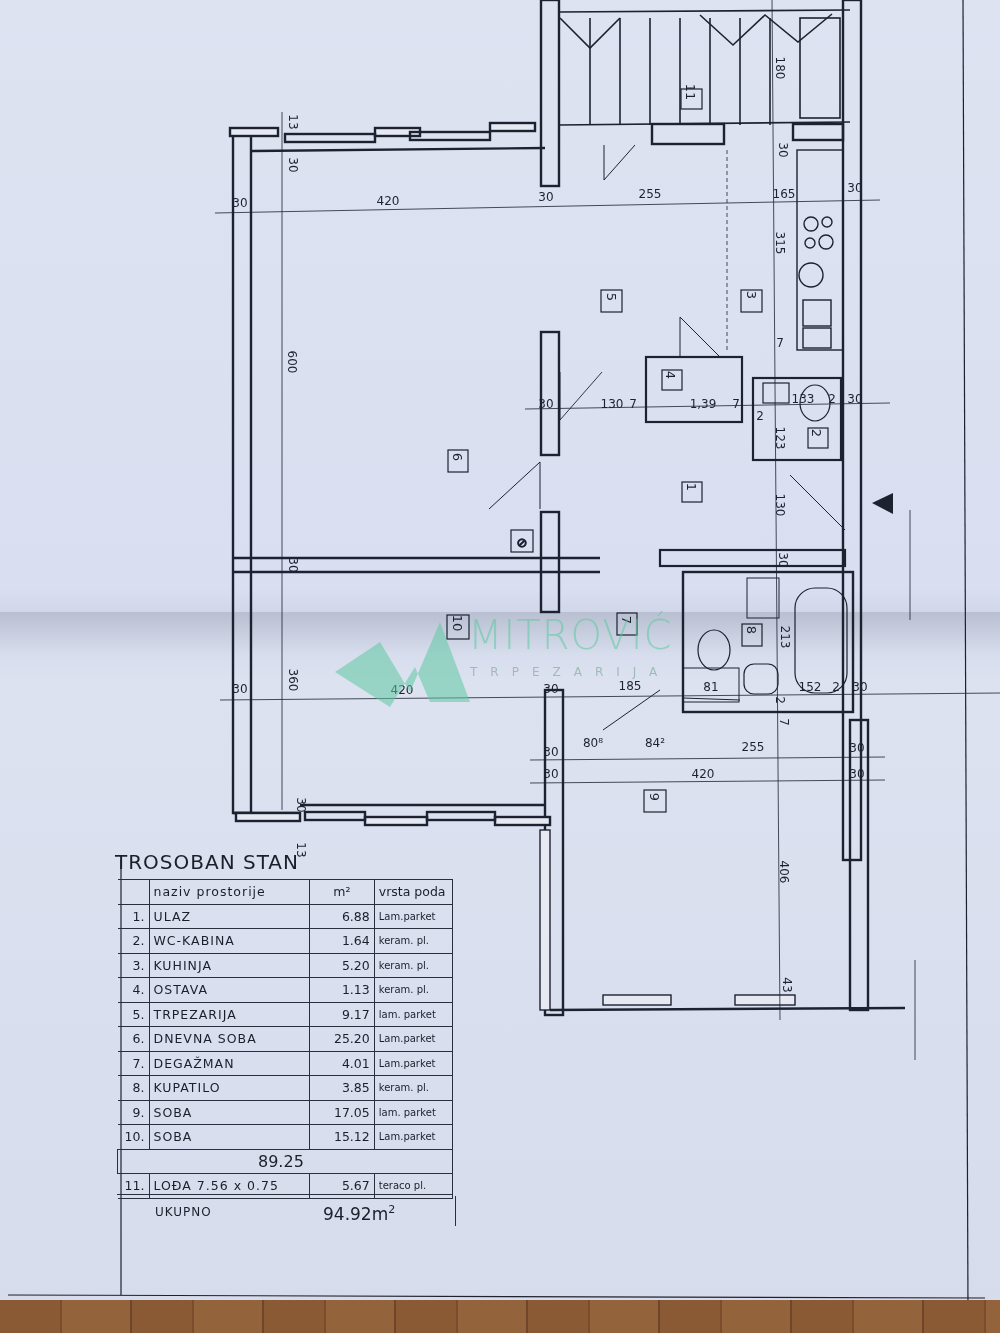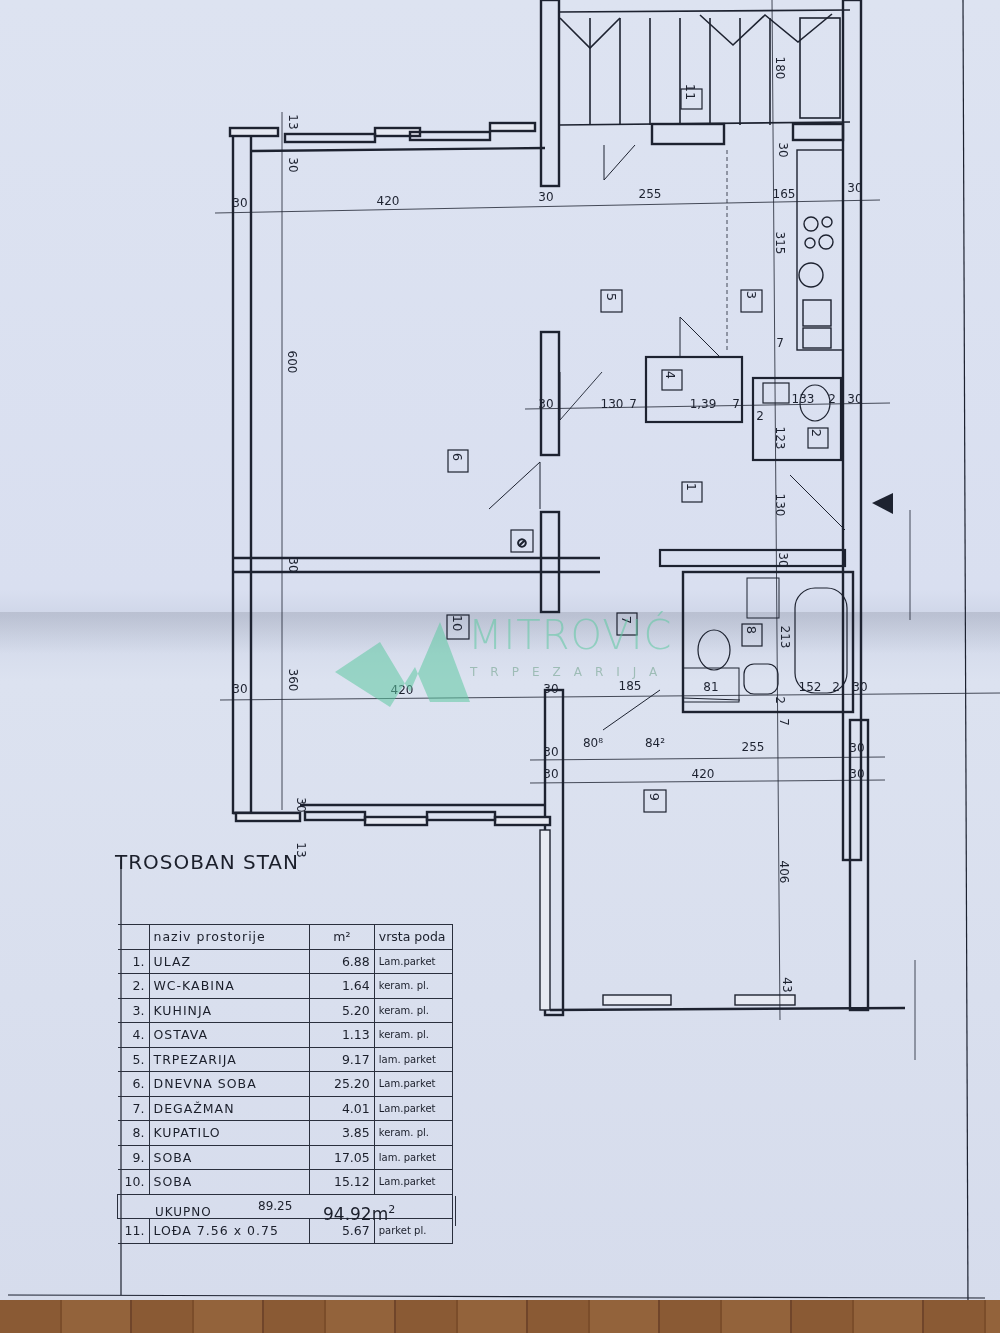--- a/index.html
+++ b/index.html
@@ -10,28 +10,28 @@
            transform-origin:0 0; }
   .fold { position:absolute; left:0; width:1000px; height:60px; top:612px;
           background:linear-gradient(180deg,rgba(120,125,140,.25),rgba(255,255,255,0) 70%); }
   .wood { position:absolute; left:0; top:1300px; width:1000px; height:33px;
           background:repeating-linear-gradient(90deg,#8a5a34 0 60px,#7b4d2a 60px 62px,#93633b 62px 130px,#70452a 130px 132px); }
   svg.plan { position:absolute; left:0; top:0; }
   .dim { font-size:12px; fill:#1d2230; font-family:"DejaVu Sans", sans-serif; }
   .roomno { font-size:13px; fill:#1d2230; font-family:"DejaVu Sans", sans-serif; }
 
   .table-title { position:absolute; left:115px; top:850px; font-size:20px; letter-spacing:1px; color:#1b1f2b; }
-  .rooms { position:absolute; left:117px; top:924px; width:336px; border-collapse:collapse; font-size:12.5px; color:#1b1f2b; }
+  .rooms { position:absolute; left:117px; top:879px; width:336px; border-collapse:collapse; font-size:12.5px; color:#1b1f2b; }
   .rooms td { border:1.2px solid #2a2f3d; height:23.5px; padding:0 4px; white-space:nowrap; }
   .rooms .c-no { width:24px; text-align:right; border-left:none; }
   .rooms .c-name { width:160px; letter-spacing:1px; }
   .rooms .c-m2 { width:62px; text-align:right; }
   .rooms .c-floor { width:70px; font-size:10px; }
   .rooms .hdr td { font-size:12.5px; }
-  .rooms .sum td { text-align:center; font-size:12px; }
+  .rooms .sum td { text-align:center; font-size:16px; }
   .total { position:absolute; left:155px; top:1205px; font-size:12px; color:#1b1f2b; letter-spacing:1px; }
   .total-val { position:absolute; left:323px; top:1203px; font-size:17px; color:#1b1f2b; }
   .total-val sup { font-size:11px; }
   .frame-line { position:absolute; background:#2a2f3d; }
 
   .wm { position:absolute; left:330px; top:612px; width:340px; height:110px; pointer-events:none; }
   .wm-text { position:absolute; left:468px; top:612px; font-size:40px; color:#5fc9a2; opacity:.55;
              letter-spacing:1px; font-family:"DejaVu Sans", sans-serif; font-weight:300; }
   .wm-sub { position:absolute; left:470px; top:665px; font-size:12px; color:#8fb4a8; opacity:.8; letter-spacing:13px; }
 </style>
@@ -315,21 +315,21 @@
         </tr>
       </tbody>
     <tbody>
         <tr class="sum">
       <td colspan="4" style="padding-left:140px;text-align:left">89.25</td>
     </tr>
     <tr>
       <td class="c-no">11.</td>
       <td class="c-name">LOĐA  7.56 x 0.75</td>
       <td class="c-m2">5.67</td>
-      <td class="c-floor">parket pl.</td>
+      <td class="c-floor">teraco pl.</td>
     </tr>
   </tbody>
     </table>
   <div class="frame-line" style="left:117px;top:1194px;width:336px;height:1.2px"></div>
   <div class="total">UKUPNO</div>
   <div class="total-val"><span>94.92m</span><sup>2</sup></div>
   <div class="frame-line" style="left:455px;top:1196px;width:1.2px;height:30px"></div>
 </div>
 <div class="wood"></div>
 

